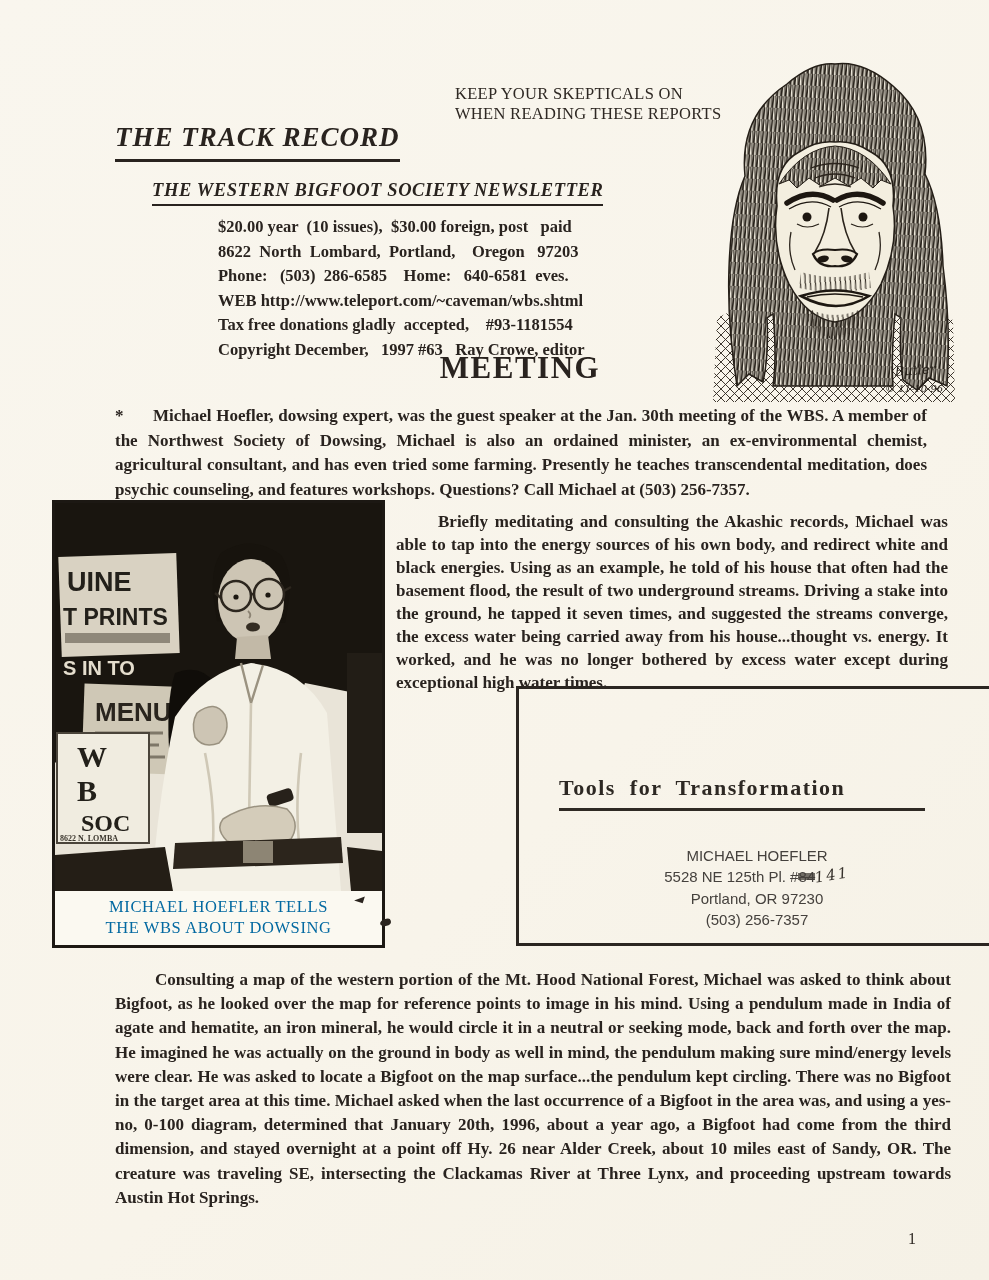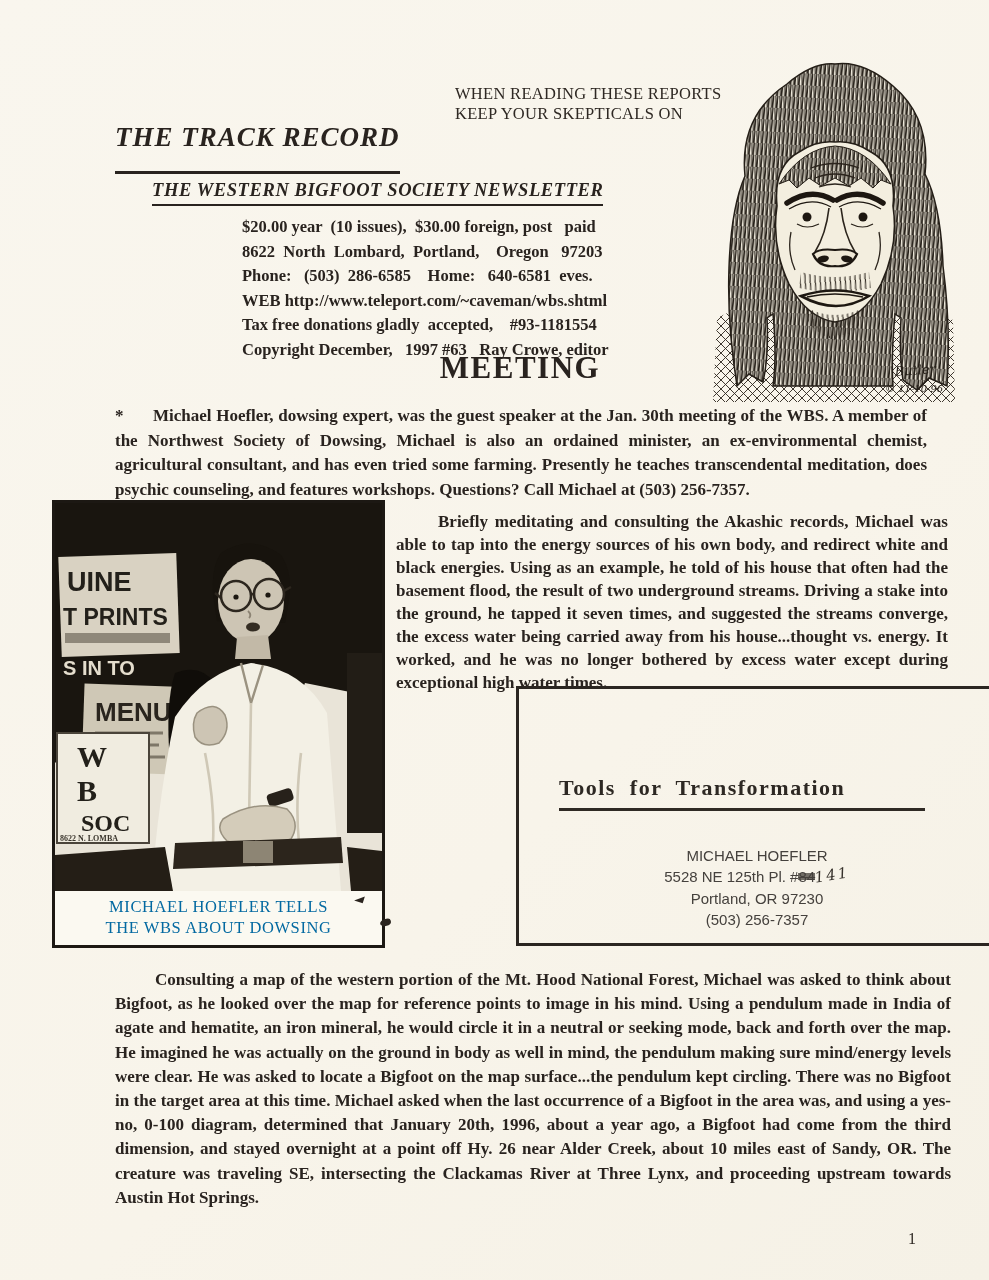--- a/index.html
+++ b/index.html
@@ -7,27 +7,27 @@
   .page {
     position:relative; width:989px; height:1280px; margin:0 auto;
     background:linear-gradient(135deg,#f9f6ee 0%,#f8f4ea 60%,#f5f1e6 100%);
     font-family:"Liberation Serif", serif; color:#29231f; overflow:hidden;
   }
   
   .skeptics { position:absolute; left:455px; top:84px; width:300px;
     font-size:16.5px; line-height:20px; letter-spacing:.3px; color:#2e2823; }
   .title { position:absolute; left:115px; top:122px;
     font-size:27px; font-weight:bold; font-style:italic; letter-spacing:1px;
-    border-bottom:3px solid #29231f; padding-bottom:18px; }
+    border-bottom:3px solid #29231f; padding-bottom:6px; }
   .subtitle { position:absolute; left:152px; top:172px;
     font-size:18.5px; font-weight:bold; font-style:italic; letter-spacing:.6px;
     border-bottom:2.5px solid #29231f; padding-bottom:3px;margin-top:8px; }
   .masthead { position:absolute; left:218px; top:215px;
     font-size:16.5px; font-weight:bold; line-height:24.5px; }
-  .masthead div { white-space:pre;margin-left:24px; }
+  .masthead div { white-space:pre; }
   
   .meeting-h { position:absolute; left:115px; top:350px; width:810px;
     text-align:center; font-size:31px; font-weight:bold; letter-spacing:1.5px; }
   .para { font-weight:bold; text-align:justify; font-size:17px; color:#29231f; }
   .intro { position:absolute; left:115px; top:404px; width:812px; line-height:24.5px; }
   .intro .star { display:inline-block; width:38px; }
   .col-right { position:absolute; left:396px; top:510px; width:552px;
     line-height:23px; text-indent:42px; }
   .bottom-para { position:absolute; left:115px; top:968px; width:836px;
     line-height:24.2px; text-indent:40px; }
@@ -58,22 +58,22 @@
   
   .bigfoot { position:absolute; left:703px; top:56px; }
   .pageno { position:absolute; left:908px; top:1230px; font-size:16px; color:#2e2823; }
 </style>
 </head>
 <body>
 
 <div class="page">
 
   <div class="skeptics">
+    <div>KEEP YOUR SKEPTICALS ON</div>
     <div>WHEN READING THESE REPORTS</div>
-    <div>KEEP YOUR SKEPTICALS ON</div>
   </div>
   <div class="title">THE TRACK RECORD</div>
   <div class="subtitle">THE WESTERN BIGFOOT SOCIETY NEWSLETTER</div>
 
   <div class="masthead">
     <div>$20.00 year  (10 issues),  $30.00 foreign, post   paid</div>
     <div>8622  North  Lombard,  Portland,    Oregon   97203</div>
     <div>Phone:   (503)  286-6585    Home:   640-6581  eves.</div>
     <div>WEB http://www.teleport.com/~caveman/wbs.shtml</div>
     <div>Tax free donations gladly  accepted,    #93-1181554</div>

